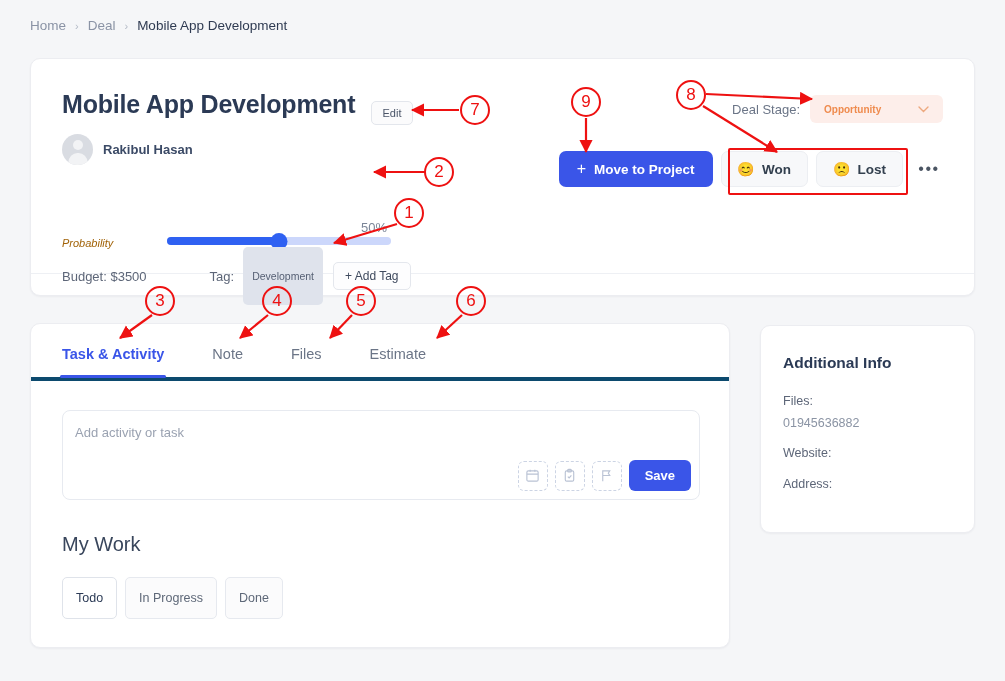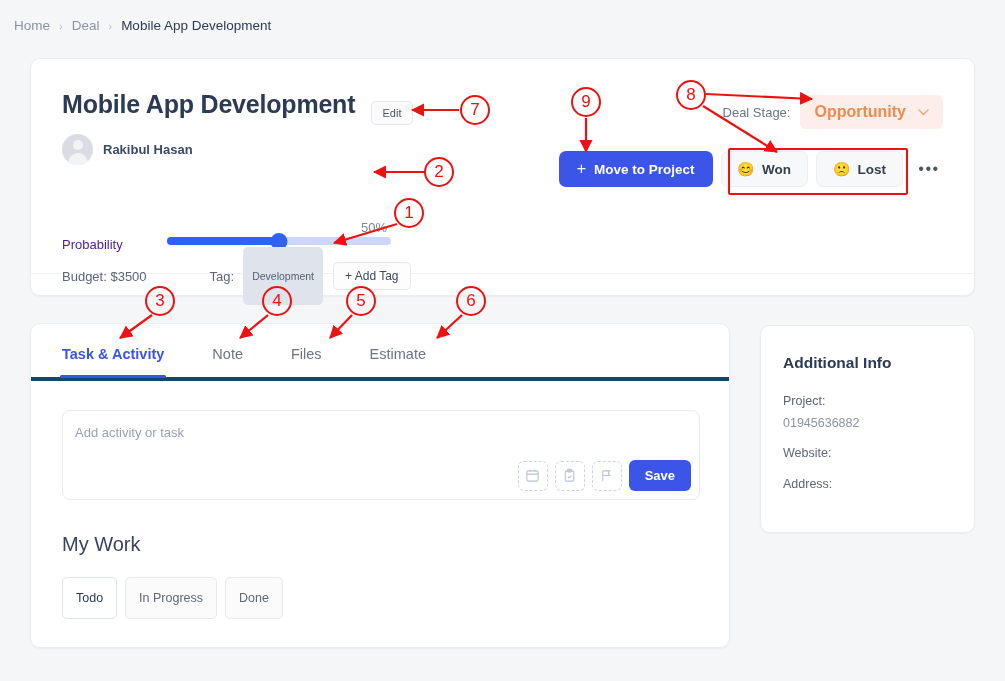--- a/index.html
+++ b/index.html
@@ -6,21 +6,21 @@
   html, body {
     width: 1005px; height: 681px;
     background: #f5f6f8;
     font-family: "Liberation Sans", sans-serif;
     overflow: hidden;
   }
   .page { position: relative; width: 1005px; height: 681px; }
 
   
   .breadcrumb {
-    position: absolute; left: 14px; top: 18px;
+    position: absolute; left: 30px; top: 18px;
     display: flex; align-items: center; gap: 9px;
     font-size: 13.5px;
   }
   .bc-link { color: #8a93a5; }
   .bc-sep { color: #b3bac6; font-size: 11px; }
   .bc-current { color: #2f3b52; }
 
   
   .top-card {
     position: absolute; left: 30px; top: 58px;
@@ -56,21 +56,21 @@
   }
   .avatar::after {
     content: ""; position: absolute; left: 50%; top: 19px;
     transform: translateX(-50%);
     width: 19px; height: 14px; border-radius: 9px 9px 0 0; background: #f2f3f5;
   }
   .owner-name { font-size: 13px; font-weight: 700; color: #3b4a66; }
 
   .prob-label {
     position: absolute; left: 31px; top: 178px;
-    font-size: 13px; color: #4c1d95;
+    font-size: 11px; color: #a16207; font-style: italic;
   }
   .slider-wrap { position: absolute; left: 136px; top: 178px; width: 224px; height: 9px; }
   .slider-track {
     position: absolute; left: 0; top: 0; width: 100%; height: 8px;
     border-radius: 4px; background: #ccd7fb;
   }
   .slider-fill {
     position: absolute; left: 0; top: 0; height: 8px;
     border-radius: 4px; background: #2f61f2;
   }
@@ -109,21 +109,21 @@
   .stage-row {
     position: absolute; right: 31px; top: 36px;
     display: flex; align-items: center; gap: 10px;
   }
   .stage-label { font-size: 13px; color: #6b7587; text-align: right; }
   .stage-select {
     background: #fdeeea; border-radius: 6px;
     padding: 8px 14px; display: flex; align-items: center; gap: 12px;
     cursor: pointer; min-width: 133px; justify-content: space-between;
   }
-  .stage-value { font-size: 16px; font-weight: 700; color: #ef8b4e; }
+  .stage-value { font-size: 10px; font-weight: 700; color: #ef8b4e; }
   .chev { color: #eda87e; font-size: 11px; }
 
   .action-row {
     position: absolute; right: 27px; top: 92px;
     display: flex; align-items: center; gap: 8px;
   }
   .move-btn {
     background: #3a55e8; color: #fff; border: none; border-radius: 7px;
     height: 36px; padding: 0 18px; font-size: 13.5px; font-weight: 700;
     display: flex; align-items: center; gap: 8px; cursor: pointer;
@@ -341,21 +341,21 @@
     <div class="mywork-title">My Work</div>
     <div class="chip-row" id="chipRow">
         <button class="wchip sel">Todo</button>
         <button class="wchip">In Progress</button>
         <button class="wchip">Done</button>
       </div>
   </div>
 
   <div class="aside">
     <div class="aside-title">Additional Info</div>
-    <div class="ai-label" style="top:68px;">Project:</div>
+    <div class="ai-label" style="top:68px;">Files:</div>
     <div class="ai-value" style="top:90px;">01945636882</div>
     <div class="ai-label" style="top:120px;">Website:</div>
     <div class="ai-label" style="top:151px;">Address:</div>
   </div>
 
   <div class="anno">
     <svg class="anno-svg">
       <defs>
         <marker id="ah" markerWidth="7" markerHeight="7" refX="5.5" refY="3" orient="auto">
           <path d="M0,0 L6,3 L0,6 z" fill="#ee1111"></path>

